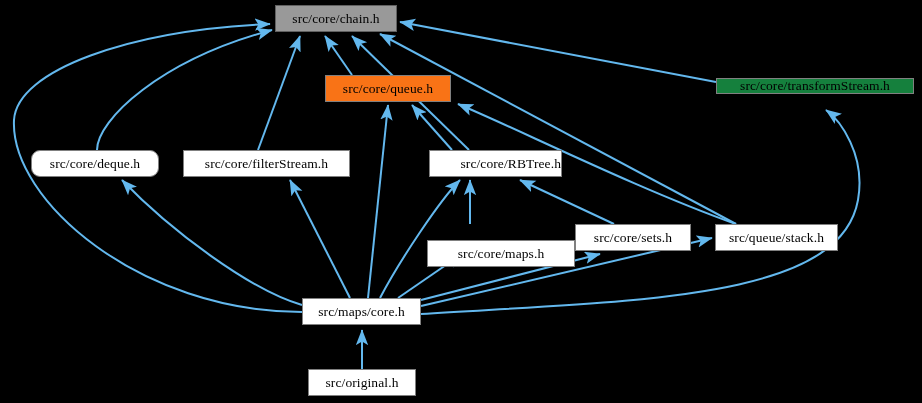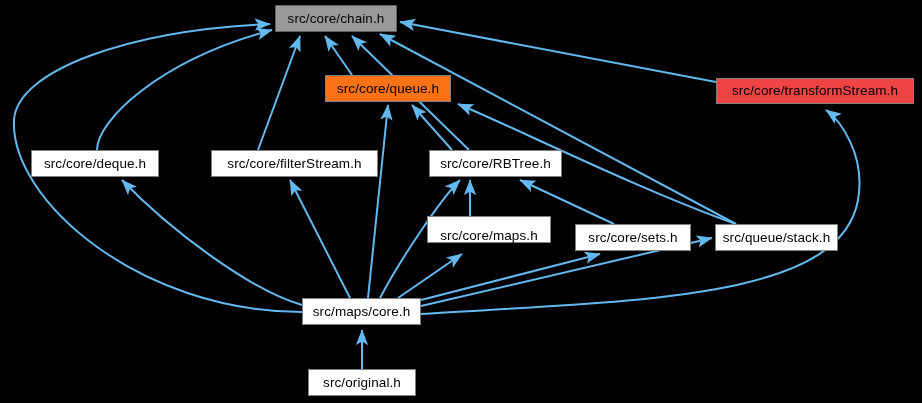--- a/index.html
+++ b/index.html
@@ -1,17 +1,17 @@
 <!DOCTYPE html>
 <html><head>
 <meta charset="utf-8">
 <style>
   html,body{margin:0;padding:0;background:#000;}
   #canvas{position:relative;width:922px;height:403px;background:#000;overflow:hidden;
-          font-family:Liberation Sans, sans-serif;}
+          font-family:Liberation Serif, serif;}
   #edges{position:absolute;left:0;top:0;width:922px;height:403px;}
   .node{position:absolute;box-sizing:border-box;display:flex;align-items:center;
         justify-content:center;border:1px solid #808080;background:#ffffff;color:#000000;
         font-size:13.5px;line-height:1;white-space:nowrap;letter-spacing:0.1px;}
   .node.root{background:#999999;border-color:#606060;}
   .node-label{pointer-events:none;}
 </style>
 </head>
 <body>
 
@@ -45,33 +45,33 @@
         <path d="M 362,369 L 362,330" marker-end="url(#ah)"></path>
       </g>
   </svg>
   <div id="node-layer">
       <div class="node root" style="left: 275px; top: 5px; width: 122px; height: 27px; background: rgb(153, 153, 153); border-color: rgb(96, 96, 96); color: rgb(0, 0, 0);">
         <span class="node-label">src/core/chain.h</span>
       </div>
       <div class="node" style="left: 325px; top: 75px; width: 126px; height: 27px; background: #f97316; border-color: rgb(128, 128, 128); color: rgb(0, 0, 0);">
         <span class="node-label">src/core/queue.h</span>
       </div>
-      <div class="node" style="left: 716px; top: 78px; width: 198px; height: 26px; background: #ef4444; border-color: rgb(128, 128, 128); color: rgb(0, 0, 0);">
+      <div class="node" style="left: 716px; top: 78px; width: 198px; height: 16px; background: #15803d; border-color: rgb(128, 128, 128); color: rgb(0, 0, 0);">
         <span class="node-label">src/core/transformStream.h</span>
       </div>
-      <div class="node" style="left: 31px; top: 150px; width: 128px; height: 27px; background: rgb(255, 255, 255); border-color: rgb(128, 128, 128); color: rgb(0, 0, 0);">
+      <div class="node" style="left: 31px; top: 150px; width: 128px; height: 27px; background: rgb(255, 255, 255); border-color: rgb(128, 128, 128); color: rgb(0, 0, 0); border-radius: 9px;">
         <span class="node-label">src/core/deque.h</span>
       </div>
-      <div class="node" style="left: 183px; top: 150px; width: 167px; height: 27px; background: rgb(255, 255, 255); border-color: rgb(128, 128, 128); color: rgb(0, 0, 0); margin-left: 28px;">
+      <div class="node" style="left: 183px; top: 150px; width: 167px; height: 27px; background: rgb(255, 255, 255); border-color: rgb(128, 128, 128); color: rgb(0, 0, 0);">
         <span class="node-label">src/core/filterStream.h</span>
       </div>
-      <div class="node" style="left: 429px; top: 150px; width: 133px; height: 27px; background: rgb(255, 255, 255); border-color: rgb(128, 128, 128); color: rgb(0, 0, 0);">
+      <div class="node" style="left: 429px; top: 150px; width: 133px; height: 27px; background: rgb(255, 255, 255); border-color: rgb(128, 128, 128); color: rgb(0, 0, 0); justify-content: flex-end;">
         <span class="node-label">src/core/RBTree.h</span>
       </div>
-      <div class="node" style="left: 427px; top: 216px; width: 124px; height: 27px; background: rgb(255, 255, 255); border-color: rgb(128, 128, 128); color: rgb(0, 0, 0); align-items: flex-end;">
+      <div class="node" style="left: 427px; top: 240px; width: 148px; height: 27px; background: rgb(255, 255, 255); border-color: rgb(128, 128, 128); color: rgb(0, 0, 0);">
         <span class="node-label">src/core/maps.h</span>
       </div>
       <div class="node" style="left: 575px; top: 224px; width: 116px; height: 27px; background: rgb(255, 255, 255); border-color: rgb(128, 128, 128); color: rgb(0, 0, 0);">
         <span class="node-label">src/core/sets.h</span>
       </div>
       <div class="node" style="left: 715px; top: 224px; width: 123px; height: 27px; background: rgb(255, 255, 255); border-color: rgb(128, 128, 128); color: rgb(0, 0, 0);">
         <span class="node-label">src/queue/stack.h</span>
       </div>
       <div class="node" style="left: 302px; top: 298px; width: 119px; height: 27px; background: rgb(255, 255, 255); border-color: rgb(128, 128, 128); color: rgb(0, 0, 0);">
         <span class="node-label">src/maps/core.h</span>

